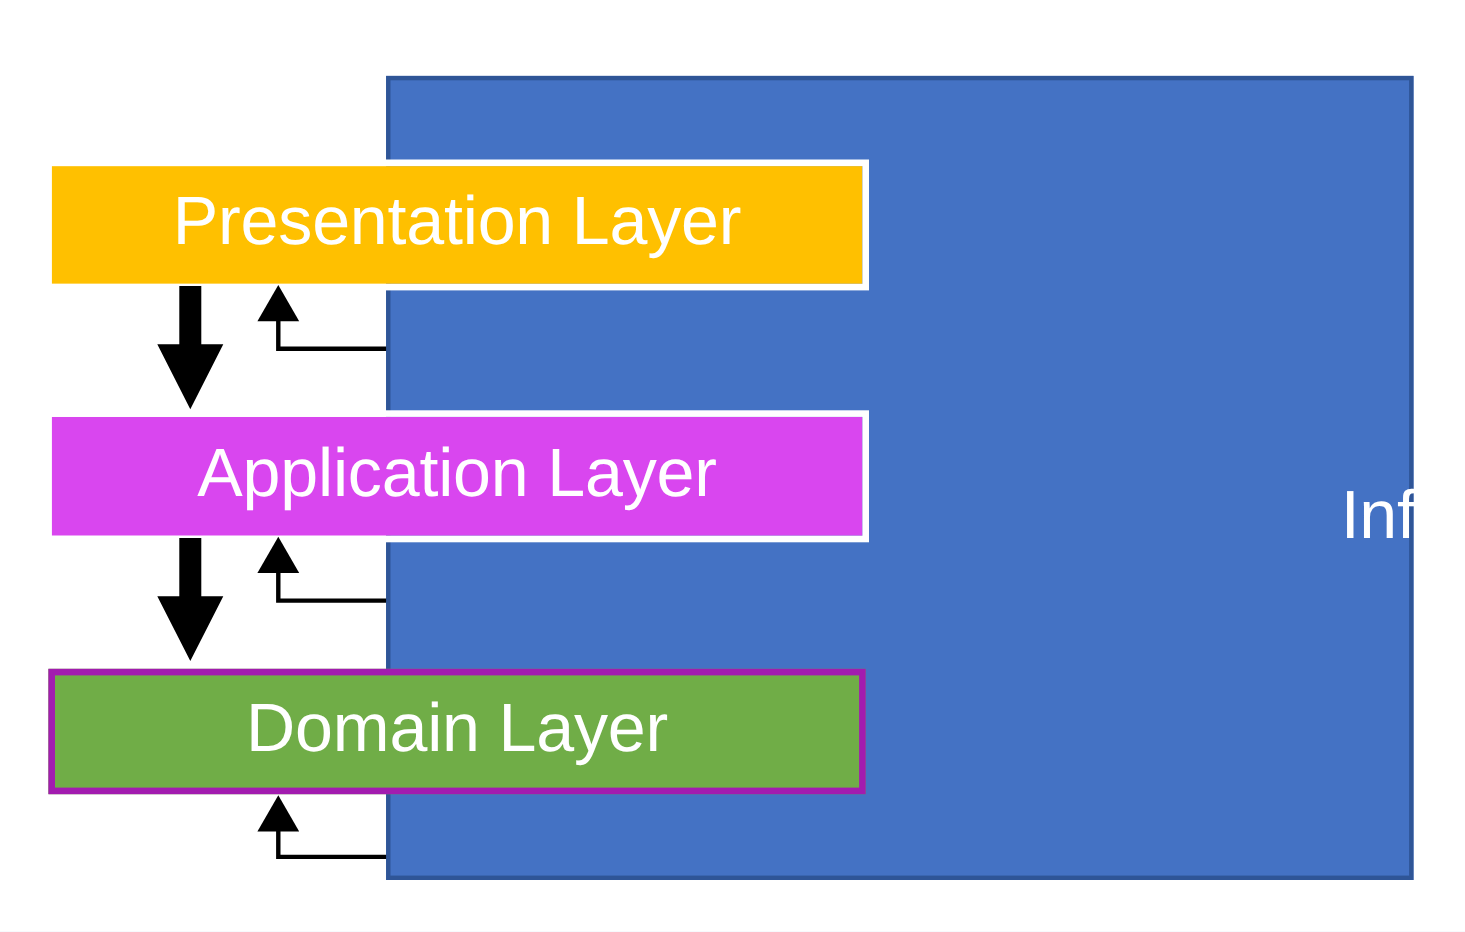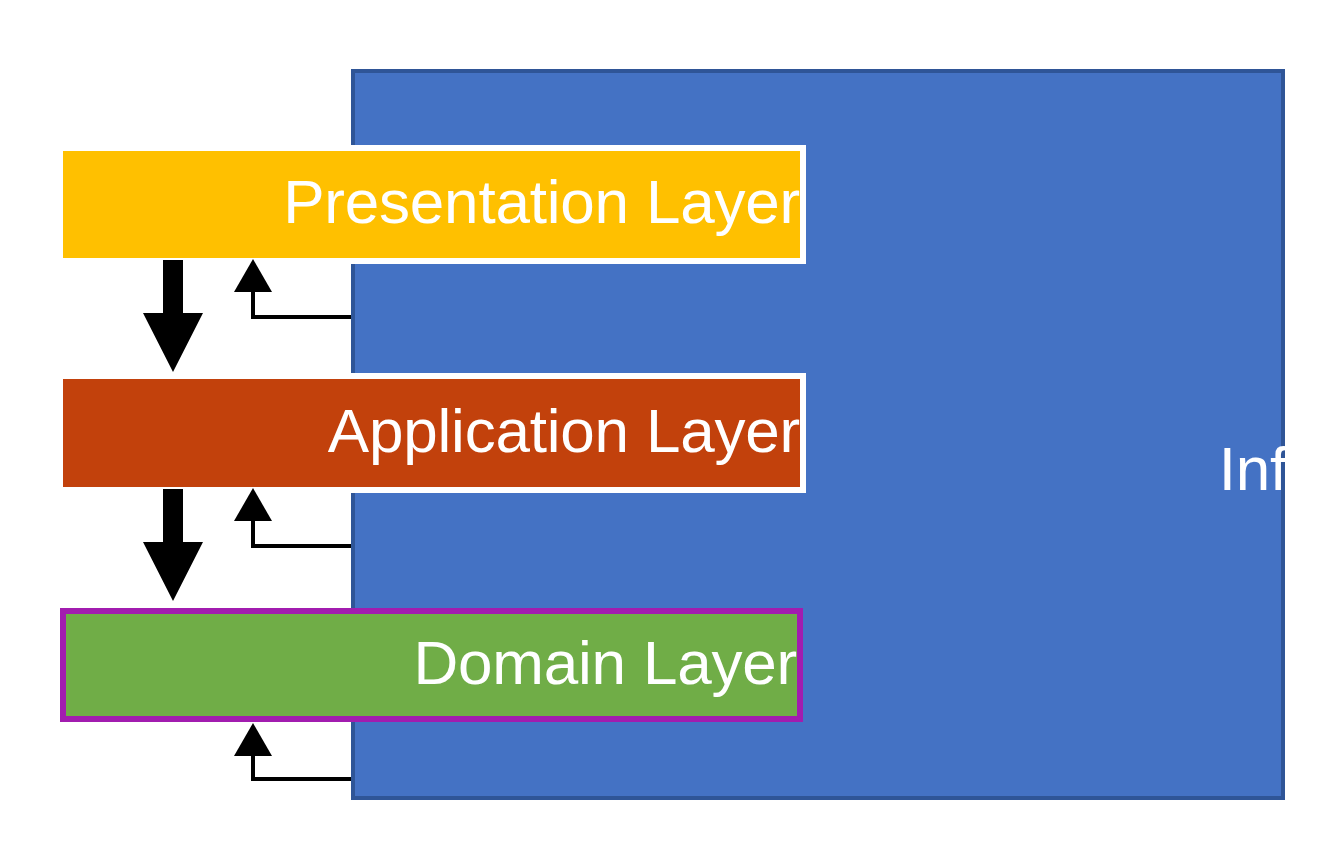--- a/index.html
+++ b/index.html
@@ -40,41 +40,40 @@
     font-family: "Liberation Sans", sans-serif;
     white-space: pre-line;
     letter-spacing: -0.2px;
   }
   
   .layer-bar {
     position: absolute;
     box-sizing: border-box;
     display: flex;
     align-items: center;
-    justify-content: flex-end;
+    justify-content: center;
     color: #ffffff;
     font-size: 62px;
     letter-spacing: -0.2px;
     font-family: "Liberation Sans", sans-serif;
-    margin-left: 16px;
   }
   .layer-presentation {
     left: 47px;
     top: 151px;
     width: 737px;
     height: 107px;
     background: #FFC000;
     outline: 6px solid #ffffff;
   }
   .layer-application {
     left: 47px;
     top: 379px;
     width: 737px;
     height: 108px;
-    background: #c2410c;
+    background: #d946ef;
     outline: 6px solid #ffffff;
   }
   .layer-domain {
     left: 44px;
     top: 608px;
     width: 743px;
     height: 114px;
     background: #70AD47;
     border: 6px solid #a21caf;
   }

